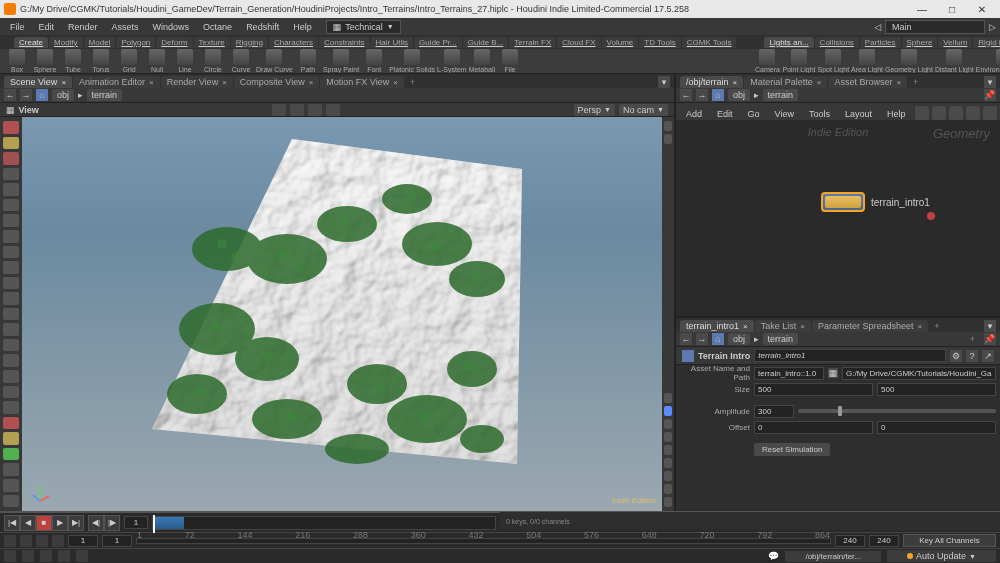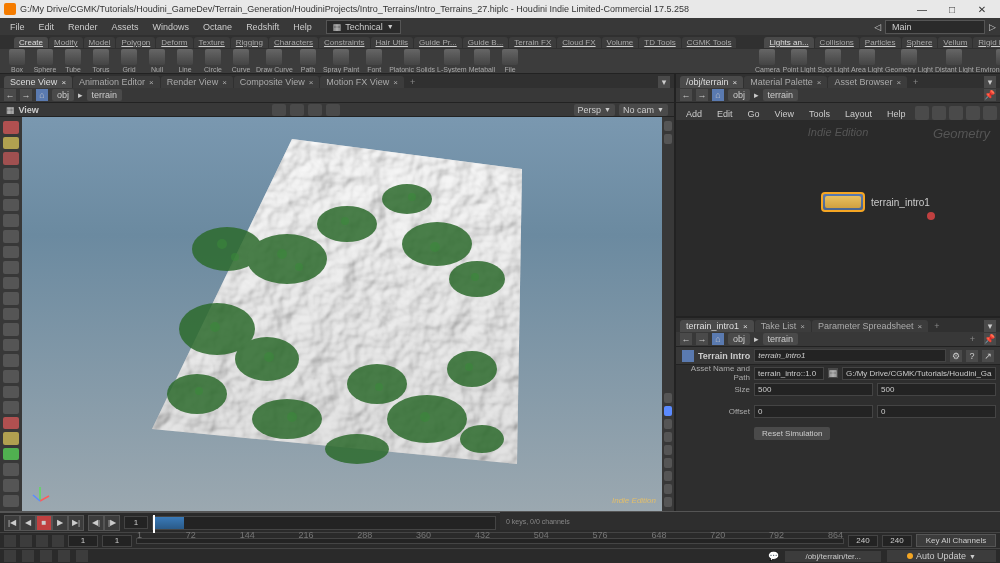--- a/index.html
+++ b/index.html
@@ -536,20 +536,27 @@
           <div class="path-icon" style="width:10px;height:10px;">▦</div>
           <input class="param-input" style="flex: 1 1 0%;" value="G:/My Drive/CGMK/Tutorials/Houdini_GameDev/Terr...">
         </div>
         <div class="param-row">
           <div class="param-label">Size</div>
           <input class="param-input" style="flex: 1 1 0%;" value="500">
           <input class="param-input" style="flex: 1 1 0%;" value="500">
         </div>
         <div style="height:6px;"></div>
         <div class="param-row">
+          <div class="param-label">Amplitude</div>
+          <input class="param-input" style="width: 40px;" value="300">
+          <div class="param-slider">
+              <div class="param-slider-thumb" style="left:20%;"></div>
+            </div>
+        </div>
+        <div class="param-row">
           <div class="param-label">Offset</div>
           <input class="param-input" style="flex: 1 1 0%;" value="0">
           <input class="param-input" style="flex: 1 1 0%;" value="0">
         </div>
         <div style="height:6px;"></div>
         <div class="param-row">
           <div class="param-label"></div>
           <div class="btn-reset">Reset Simulation</div>
         </div>
       </div>
@@ -600,21 +607,21 @@
           <span>504</span>
           <span>576</span>
           <span>648</span>
           <span>720</span>
           <span>792</span>
           <span>864</span>
       </div>
     </div>
     <input class="bottom-input" value="240" style="">
     <input class="bottom-input" value="240" style="">
-    <div class="channel-key-btn" style="width:80px;text-align:center;">Key All Channels</div>
+    <div class="channel-key-btn" style="width:93px;text-align:center;">Key All Channels</div>
   </div>
 
   <div class="status-bar">
     <div class="sb"></div>
     <div class="sb"></div>
     <div class="sb"></div>
     <div class="sb"></div>
     <div class="sb"></div>
     <div class="spacer"></div>
     <span>💬</span>

